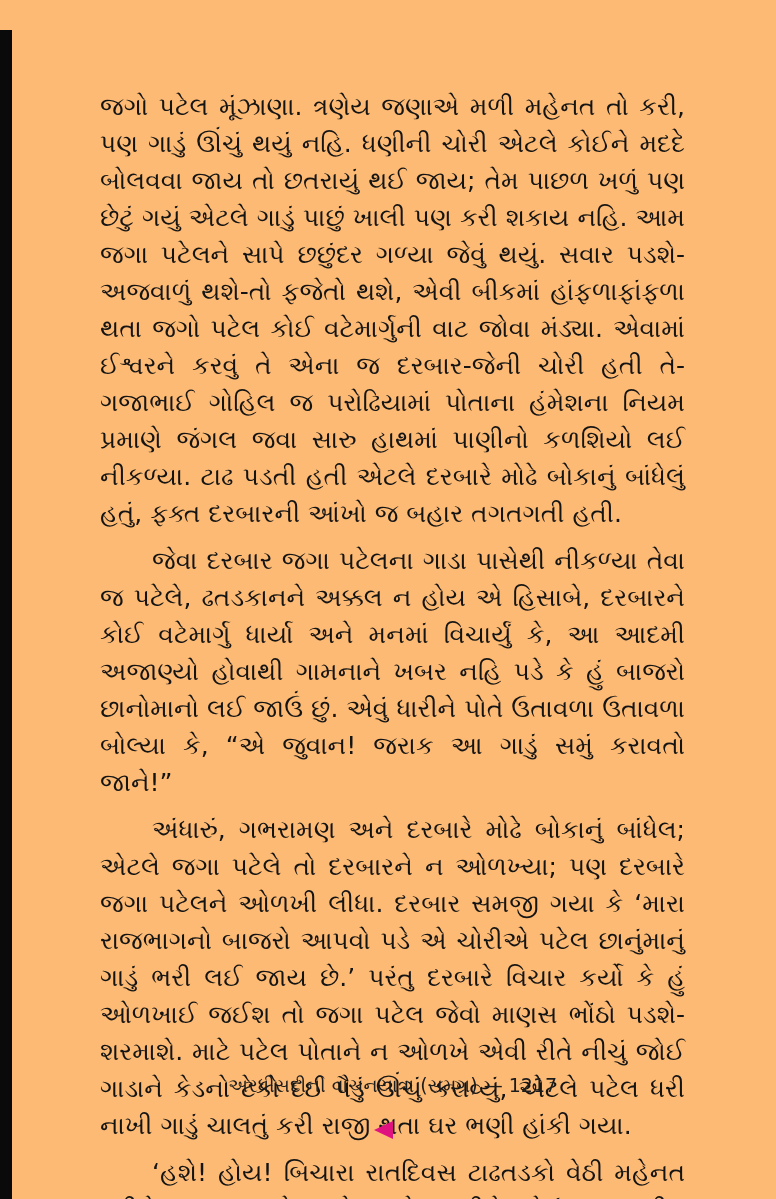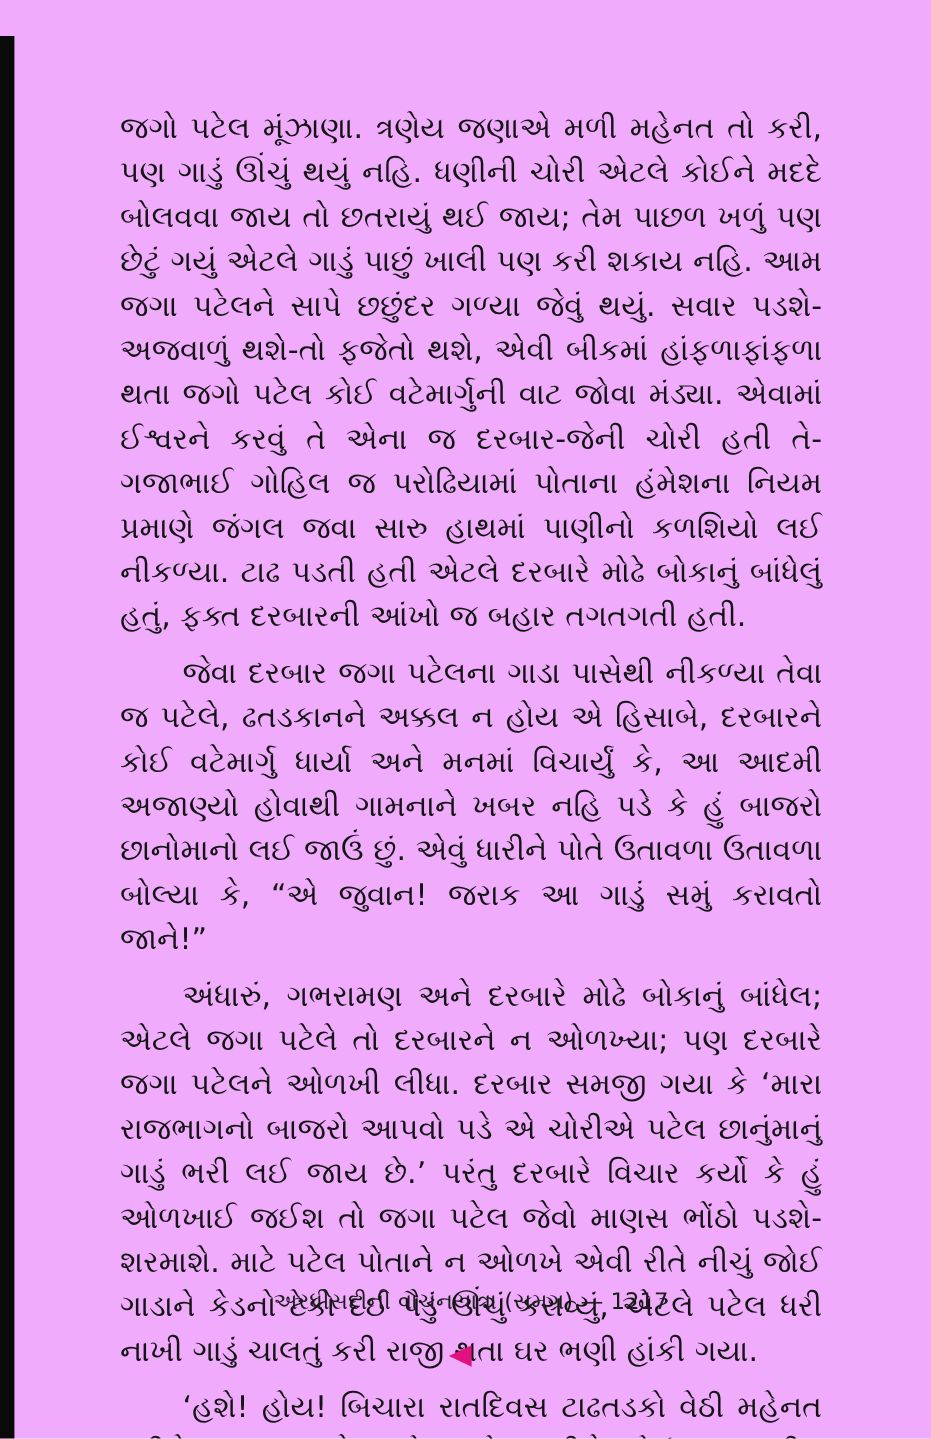--- a/index.html
+++ b/index.html
@@ -4,21 +4,21 @@
 <style>
   html, body {
     margin: 0;
     padding: 0;
     background: #ffffff;
   }
   .page {
     position: relative;
     width: 776px;
     height: 1199px;
-    background: #f0abfc;
+    background: #fdba74;
     overflow: hidden;
     font-family: "DejaVu Sans", "Liberation Sans", sans-serif;
   }
   
   .spine-bar {
     position: absolute;
     left: 0;
     top: 30px;
     width: 12px;
     height: 1169px;

